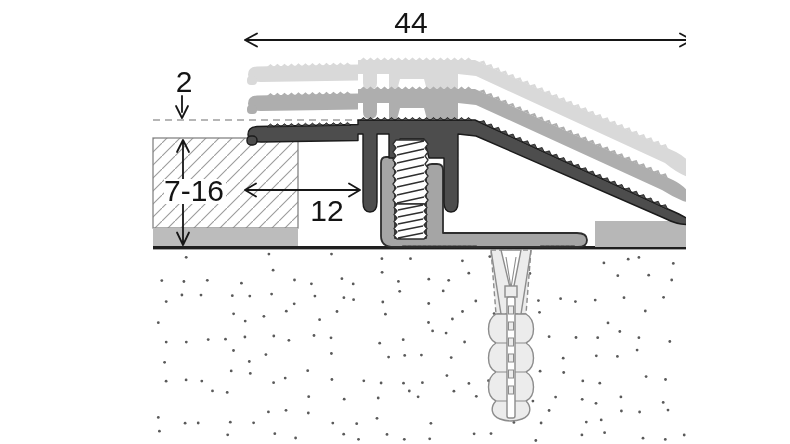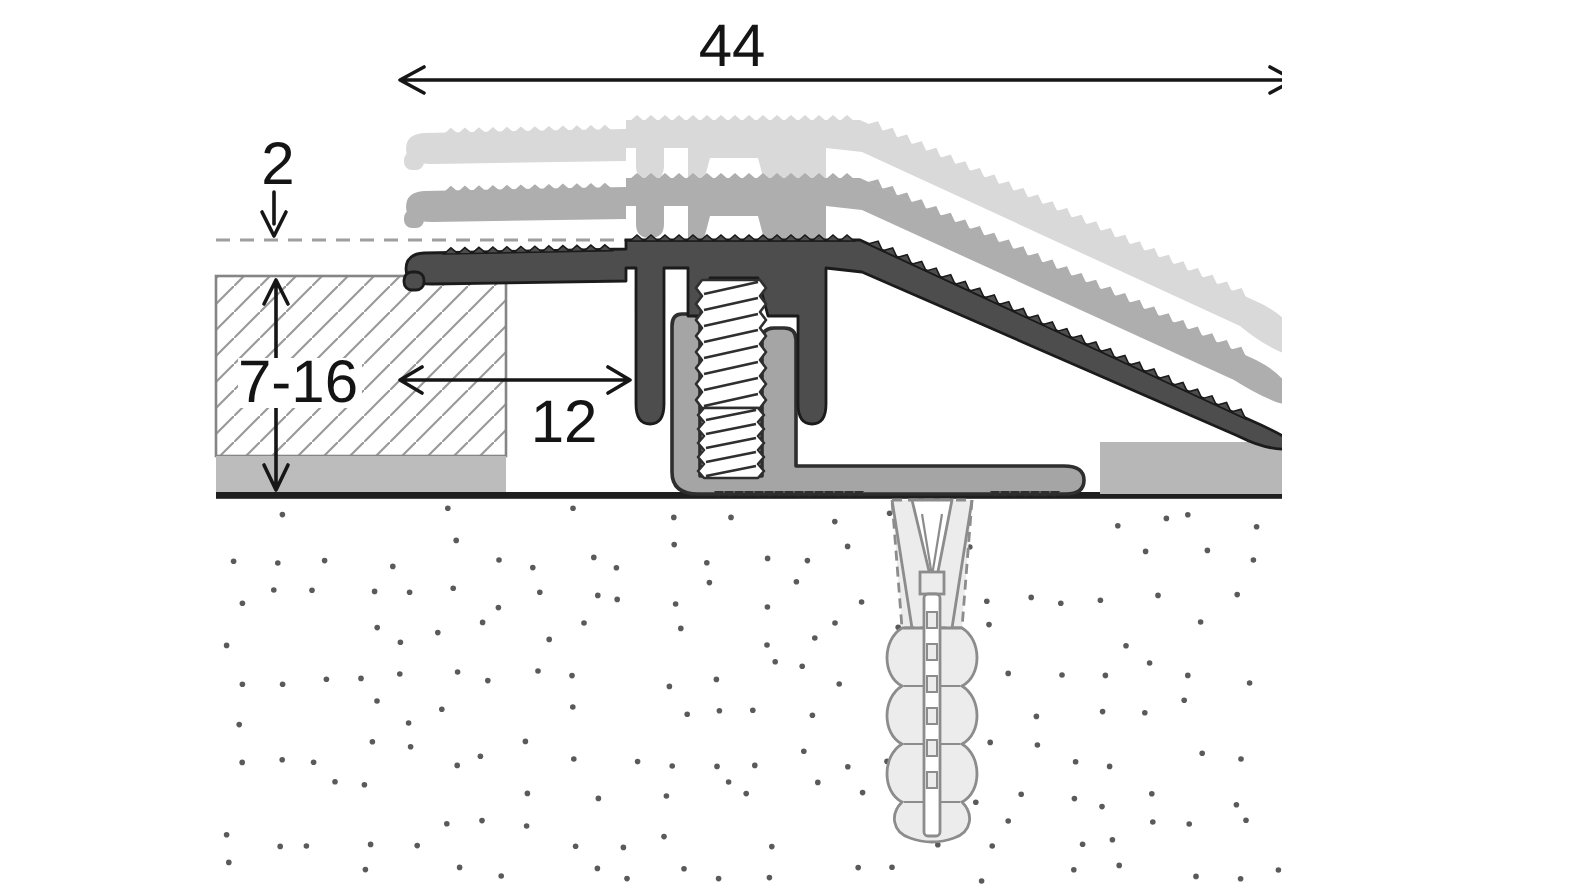--- a/index.html
+++ b/index.html
@@ -1,17 +1,17 @@
 <!DOCTYPE html>
 <html style="--c-line: #1f1f1f; --c-dim: #161616; --c-dashed: #9e9e9e; --c-profile-dark: #4d4d4d; --c-profile-dark-outline: #1b1b1b; --c-profile-mid: #aeaeae; --c-profile-light: #d9d9d9; --c-base: #a5a5a5; --c-base-outline: #2e2e2e; --c-flooring-right: #b7b7b7; --c-underlay: #bcbcbc; --c-hatch: #9a9a9a; --c-hatch-border: #858585; --c-plug-fill: #ececec; --c-plug-outline: #8c8c8c; --c-dot: #5a5a5a; --c-screw-outline: #2f2f2f; --c-white: #ffffff;"><head>
 <meta charset="utf-8">
 <style>
   html,body{margin:0;padding:0;background:#ffffff;}
   .stage{position:relative;width:641px;height:444px;background:#fff;overflow:hidden;
-         font-family:"Liberation Sans",sans-serif;}
+         font-family:"Liberation Sans",sans-serif;margin-left:45px;}
   svg{display:block}
   .dim-text{font-family:"Liberation Sans",sans-serif;font-size:30px;fill:#141414;}
   .dims path{stroke:var(--c-dim);stroke-width:1.8;fill:none;stroke-linecap:round;stroke-linejoin:round;}
   .dark-part{fill:var(--c-profile-dark);stroke:var(--c-profile-dark-outline);stroke-width:1.4;stroke-linejoin:round;}
   .mid-part{fill:var(--c-profile-mid);}
   .light-part{fill:var(--c-profile-light);}
   .serr-dark{fill:var(--c-profile-dark);stroke:var(--c-profile-dark-outline);stroke-width:0.8;}
   .serr-mid{fill:var(--c-profile-mid);}
   .serr-light{fill:var(--c-profile-light);}
   .serr-foot{fill:var(--c-base-outline);}

